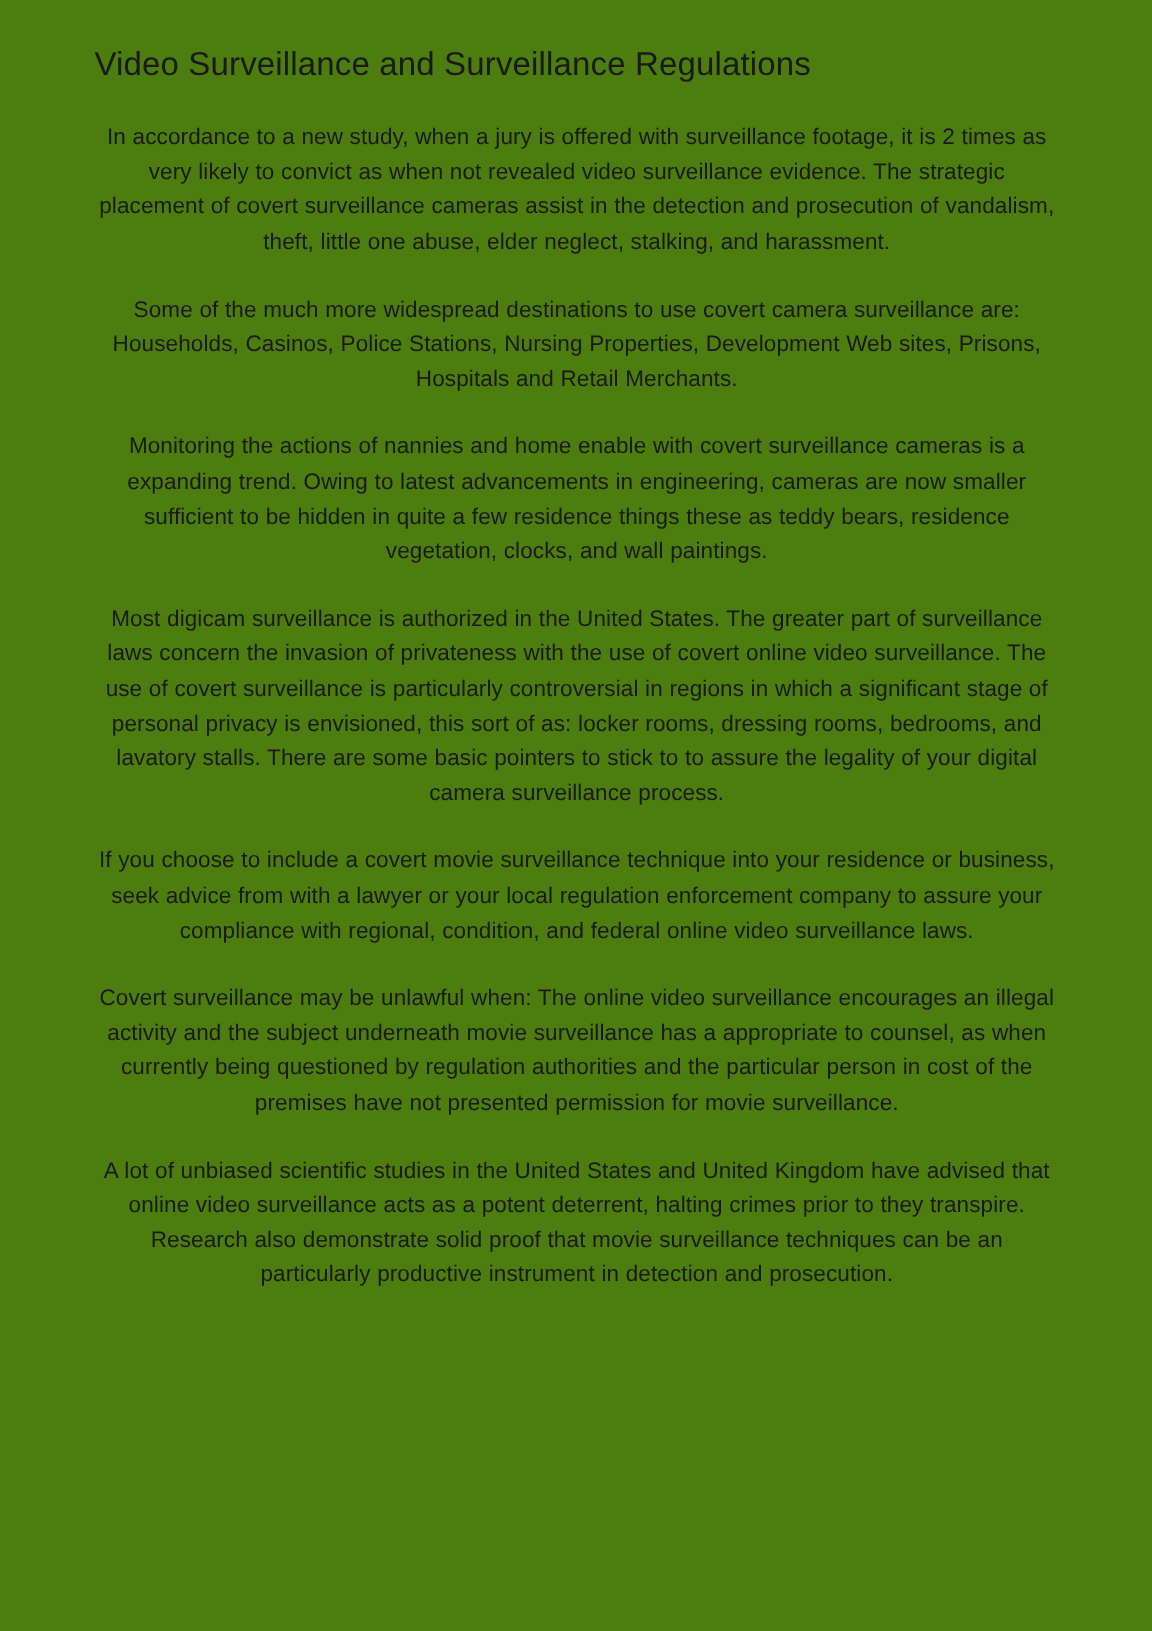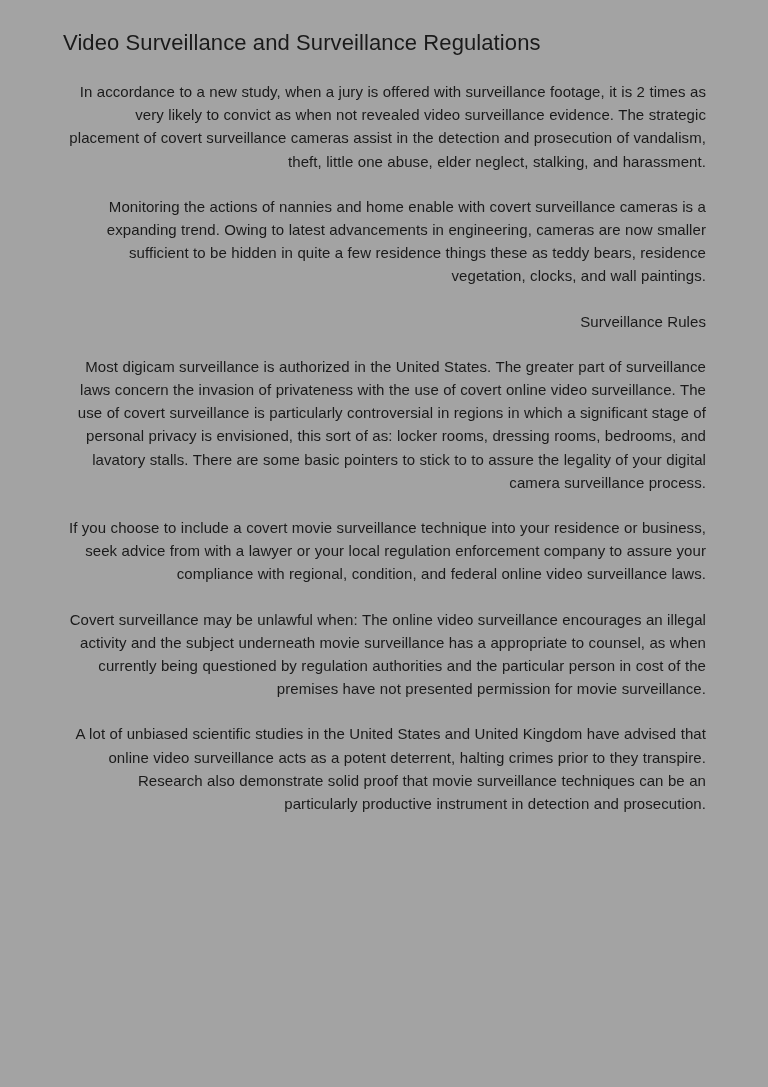--- a/index.html
+++ b/index.html
@@ -12,21 +12,21 @@
     height: 1087px;
     font-family: "Liberation Sans", sans-serif;
     color: #1a1a1a;
     -webkit-font-smoothing: antialiased;
     overflow: hidden;
   }
   .page {
     box-sizing: border-box;
     width: 768px;
     height: 1087px;
-    background: #a3a3a3;
+    background: #4d7c0f;
     padding: 16px;
     position: relative;
   }
   .content {
     position: absolute;
     left: 63px;
     top: 29px;
     width: 643px;
   }
   .doc-title {
@@ -35,42 +35,42 @@
     line-height: 28px;
     letter-spacing: 0.1px;
     margin: 0 0 23px 0;
     color: #1a1a1a;
   }
   .para {
     font-size: 15px;
     line-height: 23.2px;
     margin: 0 0 22px 0;
     color: #1a1a1a;
-    text-align: right;
+    text-align: center;
     letter-spacing: 0.005em;
     word-spacing: 0.01em;
   }
   .para:last-child {
     margin-bottom: 0;
   }
 </style>
 </head>
 <body>
 
 <div class="page">
   <div class="content">
 
     <h1 class="doc-title">Video Surveillance and Surveillance Regulations</h1>
 
     <p class="para">In accordance to a new study, when a jury is offered with surveillance footage, it is 2 times as very likely to convict as when not revealed video surveillance evidence. The strategic placement of covert surveillance cameras assist in the detection and prosecution of vandalism, theft, little one abuse, elder neglect, stalking, and harassment.</p>
 
+    <p class="para">Some of the much more widespread destinations to use covert camera surveillance are: Households, Casinos, Police Stations, Nursing Properties, Development Web sites, Prisons, Hospitals and Retail Merchants.</p>
 
     <p class="para">Monitoring the actions of nannies and home enable with covert surveillance cameras is a expanding trend. Owing to latest advancements in engineering, cameras are now smaller sufficient to be hidden in quite a few residence things these as teddy bears, residence vegetation, clocks, and wall paintings.</p>
 
-    <p class="para">Surveillance Rules</p>
 
     <p class="para">Most digicam surveillance is authorized in the United States. The greater part of surveillance laws concern the invasion of privateness with the use of covert online video surveillance. The use of covert surveillance is particularly controversial in regions in which a significant stage of personal privacy is envisioned, this sort of as: locker rooms, dressing rooms, bedrooms, and lavatory stalls. There are some basic pointers to stick to to assure the legality of your digital camera surveillance process.</p>
 
 
     <p class="para">If you choose to include a covert movie surveillance technique into your residence or business, seek advice from with a lawyer or your local regulation enforcement company to assure your compliance with regional, condition, and federal online video surveillance laws.</p>
 
     <p class="para">Covert surveillance may be unlawful when: The online video surveillance encourages an illegal activity and the subject underneath movie surveillance has a appropriate to counsel, as when currently being questioned by regulation authorities and the particular person in cost of the premises have not presented permission for movie surveillance.</p>
 
     <p class="para">A lot of unbiased scientific studies in the United States and United Kingdom have advised that online video surveillance acts as a potent deterrent, halting crimes prior to they transpire. Research also demonstrate solid proof that movie surveillance techniques can be an particularly productive instrument in detection and prosecution.</p>
 

